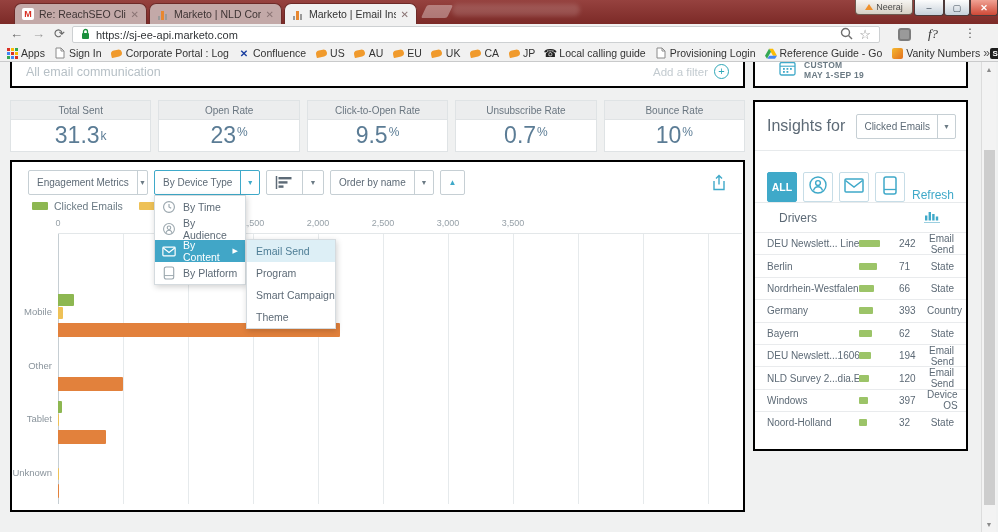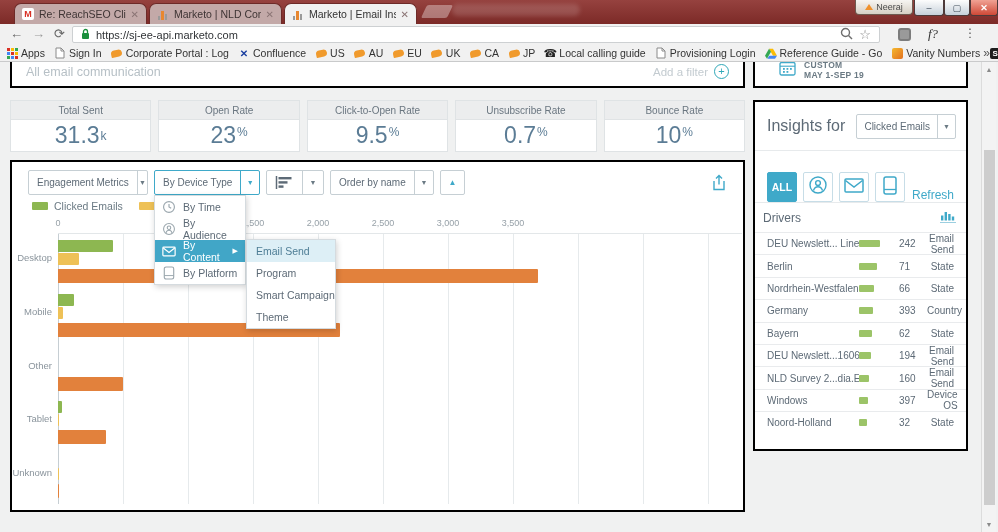--- a/index.html
+++ b/index.html
@@ -94,21 +94,21 @@
   .insights{left:753px;top:38px;width:215px;height:351px}
   .ins-head{height:49px;display:flex;align-items:center;justify-content:space-between;padding:0 10px 0 12px;border-bottom:1px solid #e7eaec}
   .ins-title{font-size:16px;color:#5d6a76}
   .ins-dd{display:flex;height:25px;border:1px solid #c6cfd4;border-radius:2px;font-size:10px;color:#5d6a76}
   .ins-dd .lbl{display:flex;align-items:center;padding:0 7px}
   .ins-dd .arr{width:18px;border-left:1px solid #c6cfd4;display:flex;align-items:center;justify-content:center;font-size:7px;color:#6b7a84}
   .seg-row{height:52px;display:flex;align-items:flex-end;gap:6px;padding:0 12px;border-bottom:1px solid #e7eaec}
   .segbtn{width:30px;height:30px;border:1px solid #c7dde7;border-radius:2px;background:#fff;display:flex;align-items:center;justify-content:center}
   .segbtn.all{background:#3fa9c9;border-color:#3fa9c9;color:#fff;font-size:10.5px;font-weight:bold}
   .refresh{margin-left:auto;font-size:12px;color:#3fa9c9}
-  .drv-head{height:29px;display:flex;align-items:center;justify-content:space-between;padding:0 8px}
+  .drv-head{height:29px;display:flex;align-items:center;justify-content:space-between;padding:0 24px}
   .drv-title{font-size:12px;color:#5d6a76}
   .drow{height:22.4px;display:flex;align-items:center;padding:0 12px;border-top:1px solid #e9ebed;font-size:10px;color:#5d6a76}
   .dname{width:92px;white-space:nowrap;overflow:hidden;flex:0 0 auto}
   .dbarw{width:40px;flex:0 0 auto}
   .dbar{height:7px;background:#9cc468;border-radius:1px}
   .dval{width:28px;flex:0 0 auto}
   .dtype{flex:1;text-align:right}
 
   
   .sbar{position:absolute;left:981px;top:0;bottom:0;width:15px;background:#f3f3f3;border-left:1px solid #dcdcdc}
@@ -419,26 +419,20 @@
         <div class="gl" style="left: 631px;"></div>
         <div class="gl" style="left: 696px;"></div>
         <div class="plot-topline"></div>
         <span class="tick" style="left: 46px;">0</span>
         <span class="tick" style="left: 176px;">1,000</span>
         <span class="tick" style="left: 241px;">1,500</span>
         <span class="tick" style="left: 306px;">2,000</span>
         <span class="tick" style="left: 371px;">2,500</span>
         <span class="tick" style="left: 436px;">3,000</span>
         <span class="tick" style="left: 501px;">3,500</span>
-        <div class="crow" style="top: 19px; height: 53.8px;">
-          <span class="clabel" style="top: 15px;">Desktop</span>
-          <div class="bar" style="top: 3px; height: 12px; width: 55px; background: rgb(141, 183, 81);"></div>
-          <div class="bar" style="top: 16px; height: 12px; width: 21px; background: rgb(238, 193, 87);"></div>
-          <div class="bar" style="top: 32px; height: 14px; width: 480px; background: rgb(226, 129, 60);"></div>
-        </div>
         <div class="crow" style="top: 72.8px; height: 53.8px; padding-left: 44px;">
           <span class="clabel" style="top: 15px;">Mobile</span>
           <div class="bar" style="top: 3px; height: 12px; width: 16px; background: rgb(141, 183, 81);"></div>
           <div class="bar" style="top: 16px; height: 12px; width: 5px; background: rgb(238, 193, 87);"></div>
           <div class="bar" style="top: 32px; height: 14px; width: 282px; background: rgb(226, 129, 60);"></div>
         </div>
         <div class="crow" style="top: 126.6px; height: 53.8px;">
           <span class="clabel" style="top: 15px;">Other</span>
           <div class="bar" style="top: 32px; height: 14px; width: 65px; background: rgb(226, 129, 60);"></div>
         </div>
@@ -591,21 +585,21 @@
             <span class="dbar" style="display: block; width: 12px;"></span>
           </span>
           <span class="dval">194</span>
           <span class="dtype">Email Send</span>
         </div>
         <div class="drow">
           <span class="dname">NLD Survey 2...dia.Email 2</span>
           <span class="dbarw">
             <span class="dbar" style="display: block; width: 10px;"></span>
           </span>
-          <span class="dval">160</span>
+          <span class="dval">120</span>
           <span class="dtype">Email Send</span>
         </div>
         <div class="drow">
           <span class="dname">Windows</span>
           <span class="dbarw">
             <span class="dbar" style="display: block; width: 9px;"></span>
           </span>
           <span class="dval">397</span>
           <span class="dtype">Device OS</span>
         </div>

